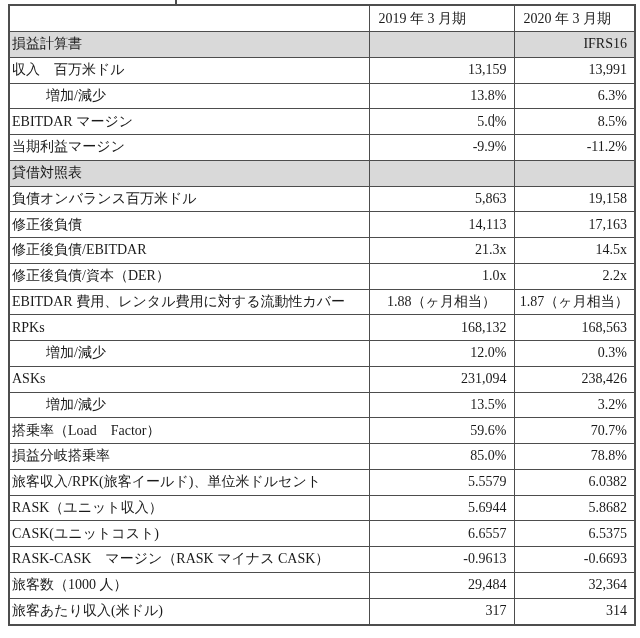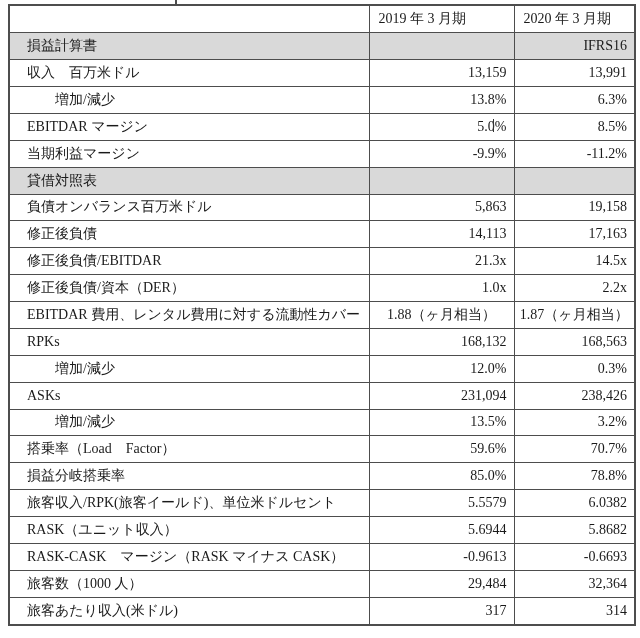--- a/index.html
+++ b/index.html
@@ -26,22 +26,22 @@
   }
   table.fin-table { border: 2px solid var(--border_color, #4d4d4d); }
   .fin-table td {
     border: 1px solid var(--border_color, #4d4d4d);
     padding: 0 7px;
     vertical-align: middle;
     white-space: nowrap; overflow: hidden;
   }
   .fin-table tr { height: 14px; }
 
-  td.label { text-align: left; padding-left: 17px; }
-  td.indent { padding-left: 45px; }
+  td.label { text-align: left; padding-left: 2px; }
+  td.indent { padding-left: 36px; }
   td.num { text-align: right; }
   td.hdr { text-align: left; padding-left: 9px; }
   td.center { text-align: center; padding: 0 2px; }
 
   tr.section td { background: var(--section_bg, #d9d9d9); }
 
   td.caret-host { position: relative; }
   .caret {
     position: absolute; right: 20px; top: 5px;
     width: 1px; height: 13px;
@@ -180,20 +180,25 @@
       <td class="num">5.5579</td>
       <td class="num">6.0382</td>
     </tr>
 
     <tr>
       <td class="label">RASK（ユニット収入）</td>
       <td class="num">5.6944</td>
       <td class="num">5.8682</td>
     </tr>
 
+    <tr>
+      <td class="label">CASK(ユニットコスト)</td>
+      <td class="num">6.6557</td>
+      <td class="num">6.5375</td>
+    </tr>
 
     <tr>
       <td class="label">RASK-CASK　マージン（RASK マイナス CASK）</td>
       <td class="num">-0.9613</td>
       <td class="num">-0.6693</td>
     </tr>
 
     <tr>
       <td class="label">旅客数（1000 人）</td>
       <td class="num">29,484</td>

